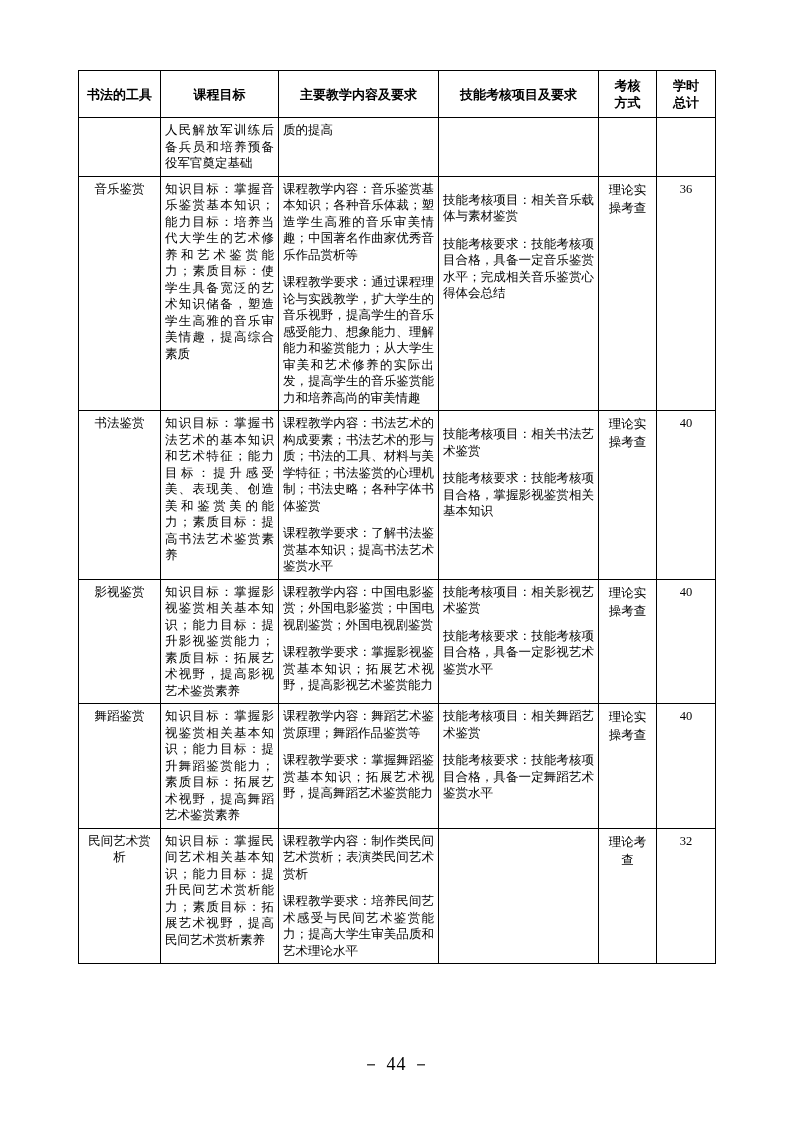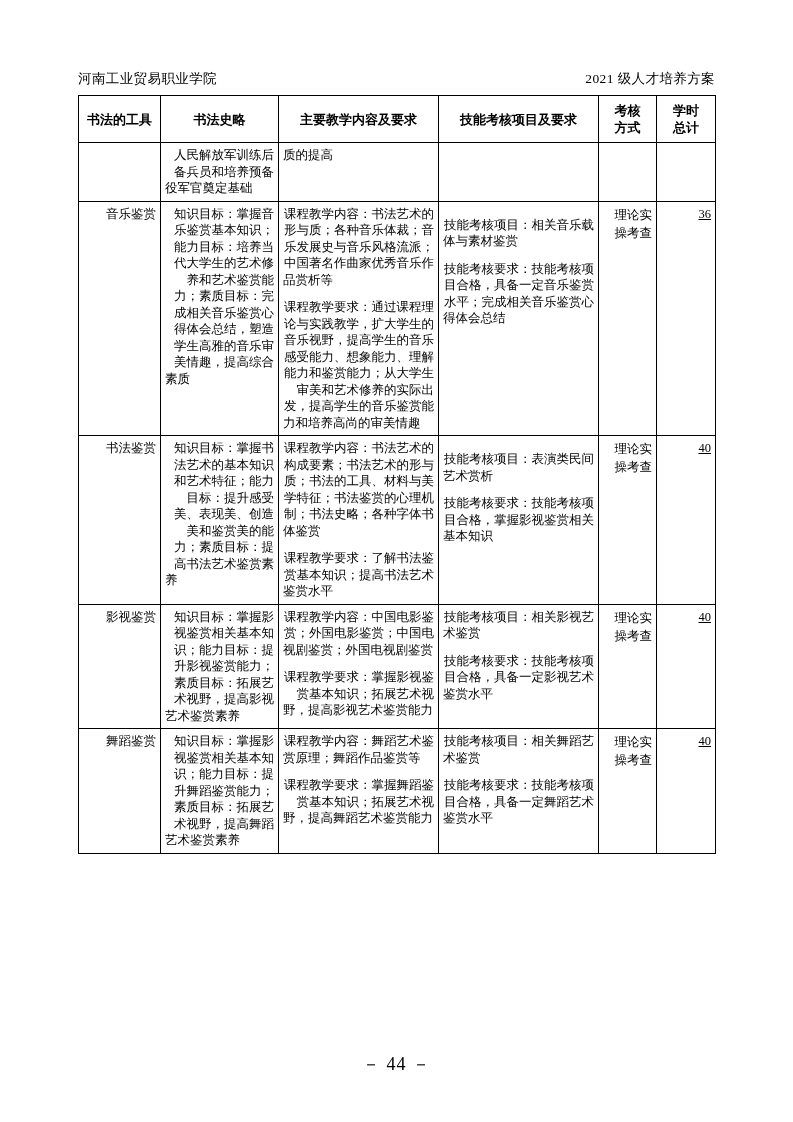--- a/index.html
+++ b/index.html
@@ -39,21 +39,20 @@
     width: 637px;
     table-layout: fixed;
     font-size: 12.5px;
     line-height: 1.32;
   }
   table.main th, table.main td {
     border: 1px solid #000000;
     vertical-align: top;
     padding: 4px 4px 4px 4px;
     box-sizing: border-box;
-    text-align: right;
   }
   table.main thead th {
     text-align: center;
     vertical-align: middle;
     font-weight: bold;
     padding: 6px 2px;
     font-size: 13px;
   }
   .col-name   { width: 82px; }
   .col-goal   { width: 118px; }
@@ -71,58 +70,53 @@
     text-align-last: left;
   }
   td.c-method {
     text-align: center;
     vertical-align: middle;
     line-height: 1.45;
   }
   td.c-hours {
     text-align: center;
     vertical-align: middle;
-    text-decoration: underline;
   }
   .para { margin: 0; }
   .para + .para { margin-top: 11px; }
   .spacer-block { height: 11px; }
   .footer {
     position: absolute;
     left: 0;
     bottom: 46px;
     width: 793px;
     text-align: center;
     font-size: 18px;
     letter-spacing: 1px;
   }
 </style>
 </head>
 <body>
 
 <div class="page">
 
-  <div class="header">
-    <div class="header-left">河南工业贸易职业学院</div>
-    <div class="header-right">2021 级人才培养方案</div>
-  </div>
 
   <table class="main">
     <colgroup>
       <col class="col-name">
       <col class="col-goal">
       <col class="col-content">
       <col class="col-skill">
       <col class="col-method">
       <col class="col-hours">
     </colgroup>
     <thead>
       <tr>
         <th>书法的工具</th>
-        <th>书法史略</th>
+        <th>课程目标</th>
         <th>主要教学内容及要求</th>
         <th>技能考核项目及要求</th>
         <th>
           <div>考核</div>
           <div>方式</div>
         </th>
         <th>
           <div>学时</div>
           <div>总计</div>
         </th>
@@ -136,44 +130,44 @@
         <td class="c-content">
           <p class="para">质的提高</p>
         </td>
         <td class="c-skill"></td>
         <td class="c-method"></td>
         <td class="c-hours"></td>
       </tr>
 
       <tr>
         <td class="c-name">音乐鉴赏</td>
-        <td class="c-goal">知识目标：掌握音乐鉴赏基本知识；能力目标：培养当代大学生的艺术修养和艺术鉴赏能力；素质目标：完成相关音乐鉴赏心得体会总结，塑造学生高雅的音乐审美情趣，提高综合素质</td>
-        <td class="c-content">
-          <p class="para">课程教学内容：书法艺术的形与质；各种音乐体裁；音乐发展史与音乐风格流派；中国著名作曲家优秀音乐作品赏析等</p>
+        <td class="c-goal">知识目标：掌握音乐鉴赏基本知识；能力目标：培养当代大学生的艺术修养和艺术鉴赏能力；素质目标：使学生具备宽泛的艺术知识储备，塑造学生高雅的音乐审美情趣，提高综合素质</td>
+        <td class="c-content">
+          <p class="para">课程教学内容：音乐鉴赏基本知识；各种音乐体裁；塑造学生高雅的音乐审美情趣；中国著名作曲家优秀音乐作品赏析等</p>
           <p class="para">课程教学要求：通过课程理论与实践教学，扩大学生的音乐视野，提高学生的音乐感受能力、想象能力、理解能力和鉴赏能力；从大学生审美和艺术修养的实际出发，提高学生的音乐鉴赏能力和培养高尚的审美情趣</p>
         </td>
         <td class="c-skill">
           <div class="spacer-block"></div>
           <p class="para">技能考核项目：相关音乐载体与素材鉴赏</p>
           <p class="para">技能考核要求：技能考核项目合格，具备一定音乐鉴赏水平；完成相关音乐鉴赏心得体会总结</p>
         </td>
         <td class="c-method">理论实操考查</td>
         <td class="c-hours">36</td>
       </tr>
 
       <tr>
         <td class="c-name">书法鉴赏</td>
         <td class="c-goal">知识目标：掌握书法艺术的基本知识和艺术特征；能力目标：提升感受美、表现美、创造美和鉴赏美的能力；素质目标：提高书法艺术鉴赏素养</td>
         <td class="c-content">
           <p class="para">课程教学内容：书法艺术的构成要素；书法艺术的形与质；书法的工具、材料与美学特征；书法鉴赏的心理机制；书法史略；各种字体书体鉴赏</p>
           <p class="para">课程教学要求：了解书法鉴赏基本知识；提高书法艺术鉴赏水平</p>
         </td>
         <td class="c-skill">
           <div class="spacer-block"></div>
-          <p class="para">技能考核项目：表演类民间艺术赏析</p>
+          <p class="para">技能考核项目：相关书法艺术鉴赏</p>
           <p class="para">技能考核要求：技能考核项目合格，掌握影视鉴赏相关基本知识</p>
         </td>
         <td class="c-method">理论实操考查</td>
         <td class="c-hours">40</td>
       </tr>
 
       <tr>
         <td class="c-name">影视鉴赏</td>
         <td class="c-goal">知识目标：掌握影视鉴赏相关基本知识；能力目标：提升影视鉴赏能力；素质目标：拓展艺术视野，提高影视艺术鉴赏素养</td>
         <td class="c-content">
@@ -196,20 +190,31 @@
           <p class="para">课程教学要求：掌握舞蹈鉴赏基本知识；拓展艺术视野，提高舞蹈艺术鉴赏能力</p>
         </td>
         <td class="c-skill">
           <p class="para">技能考核项目：相关舞蹈艺术鉴赏</p>
           <p class="para">技能考核要求：技能考核项目合格，具备一定舞蹈艺术鉴赏水平</p>
         </td>
         <td class="c-method">理论实操考查</td>
         <td class="c-hours">40</td>
       </tr>
 
+      <tr>
+        <td class="c-name">民间艺术赏析</td>
+        <td class="c-goal">知识目标：掌握民间艺术相关基本知识；能力目标：提升民间艺术赏析能力；素质目标：拓展艺术视野，提高民间艺术赏析素养</td>
+        <td class="c-content">
+          <p class="para">课程教学内容：制作类民间艺术赏析；表演类民间艺术赏析</p>
+          <p class="para">课程教学要求：培养民间艺术感受与民间艺术鉴赏能力；提高大学生审美品质和艺术理论水平</p>
+        </td>
+        <td class="c-skill"></td>
+        <td class="c-method">理论考查</td>
+        <td class="c-hours">32</td>
+      </tr>
 
     </tbody>
   </table>
 
 </div>
 
 <div class="footer">
   <span>－ 44 －</span>
 </div>
 

